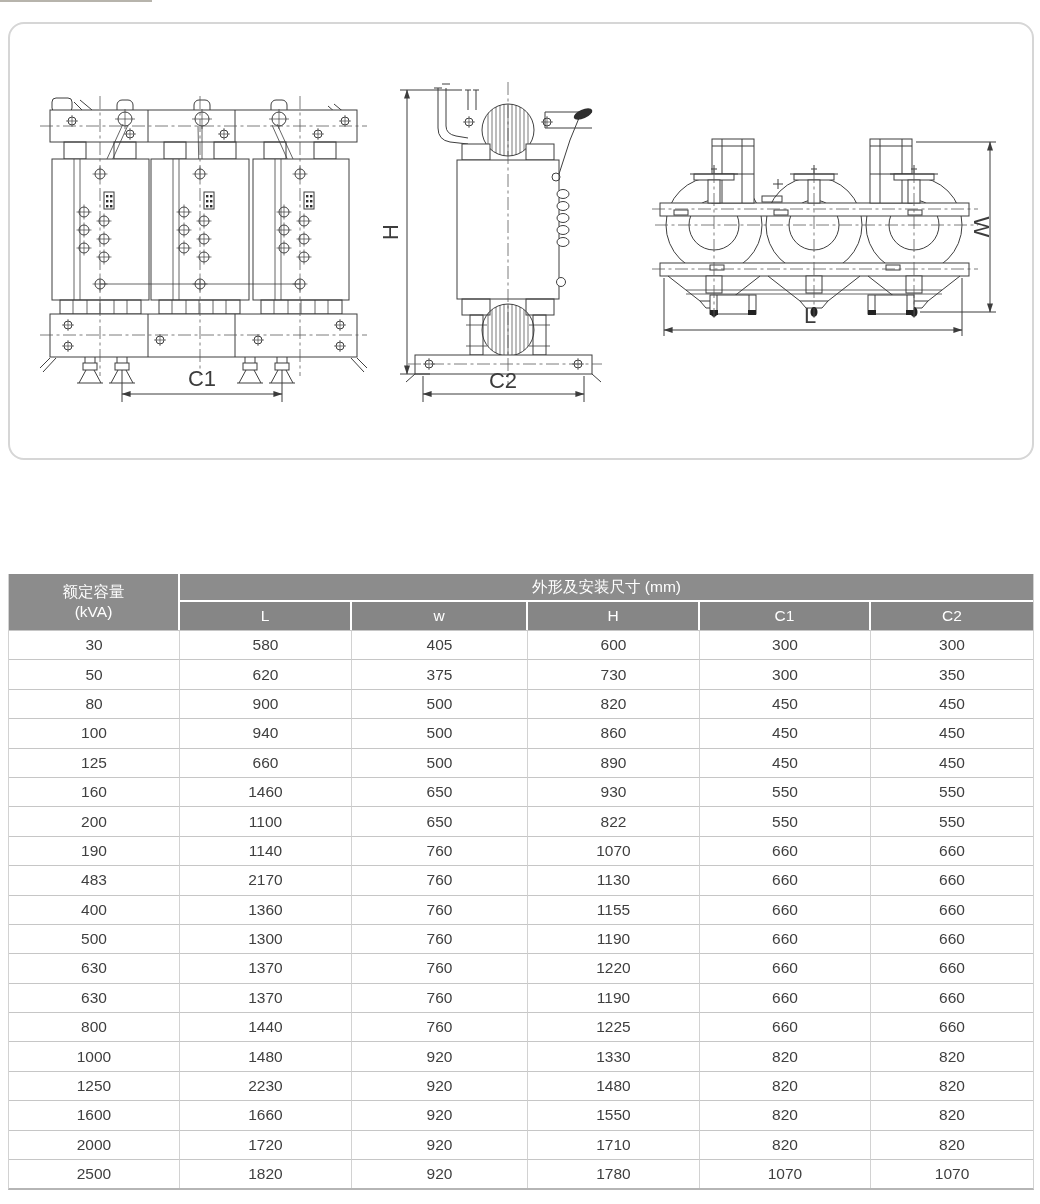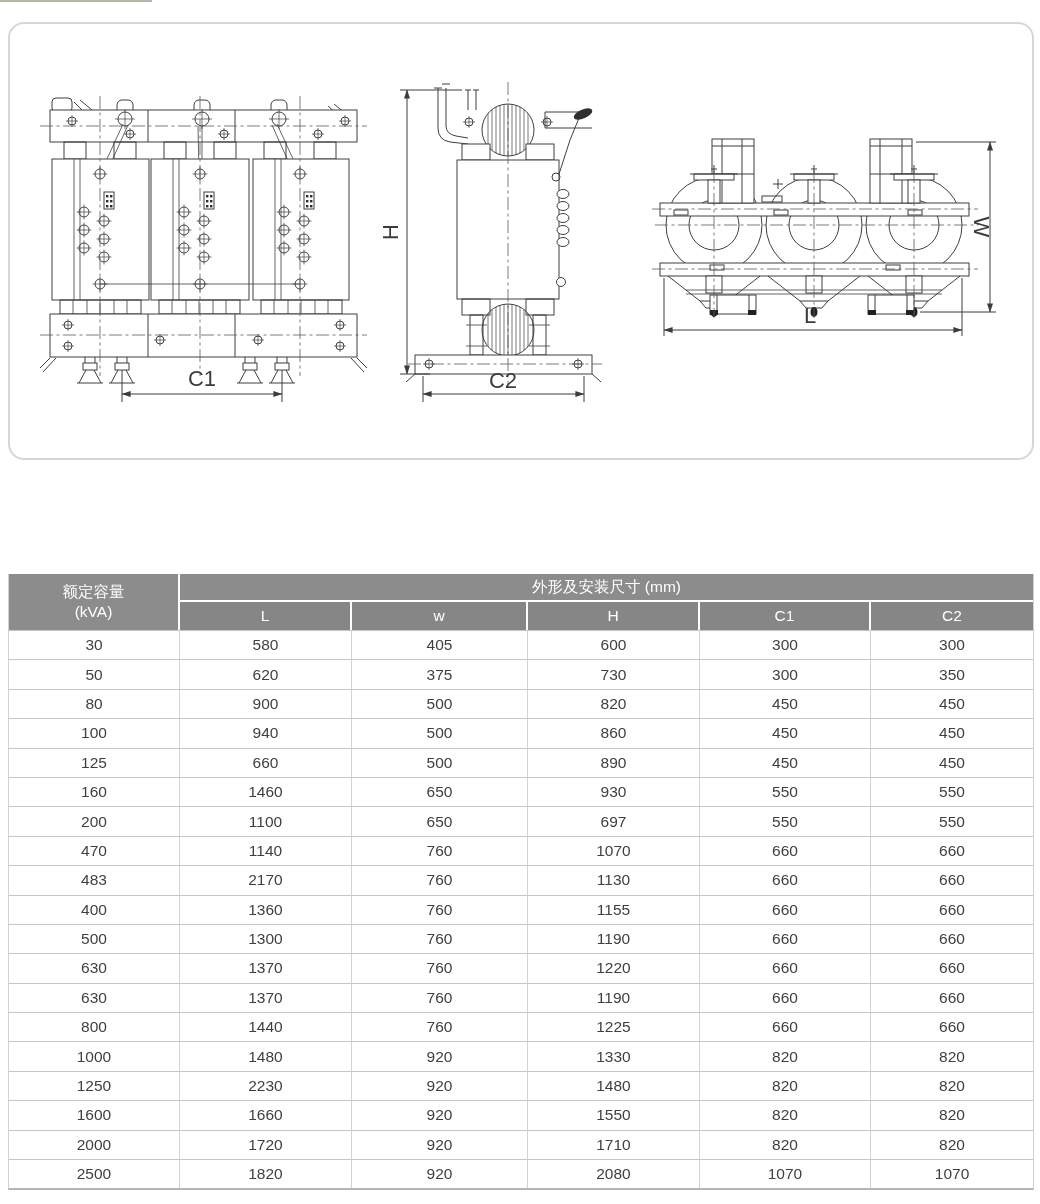--- a/index.html
+++ b/index.html
@@ -387,27 +387,27 @@
       <td>650</td>
       <td>930</td>
       <td>550</td>
       <td>550</td>
     </tr>
 
     <tr>
       <td>200</td>
       <td>1100</td>
       <td>650</td>
-      <td>697</td>
+      <td>822</td>
       <td>550</td>
       <td>550</td>
     </tr>
 
     <tr>
-      <td>470</td>
+      <td>190</td>
       <td>1140</td>
       <td>760</td>
       <td>1070</td>
       <td>660</td>
       <td>660</td>
     </tr>
 
     <tr>
       <td>483</td>
       <td>2170</td>
@@ -495,20 +495,20 @@
       <td>920</td>
       <td>1710</td>
       <td>820</td>
       <td>820</td>
     </tr>
 
     <tr>
       <td>2500</td>
       <td>1820</td>
       <td>920</td>
-      <td>2080</td>
+      <td>1780</td>
       <td>1070</td>
       <td>1070</td>
     </tr>
   </tbody>
   </table>
 
 </div>
 
 </body></html>

